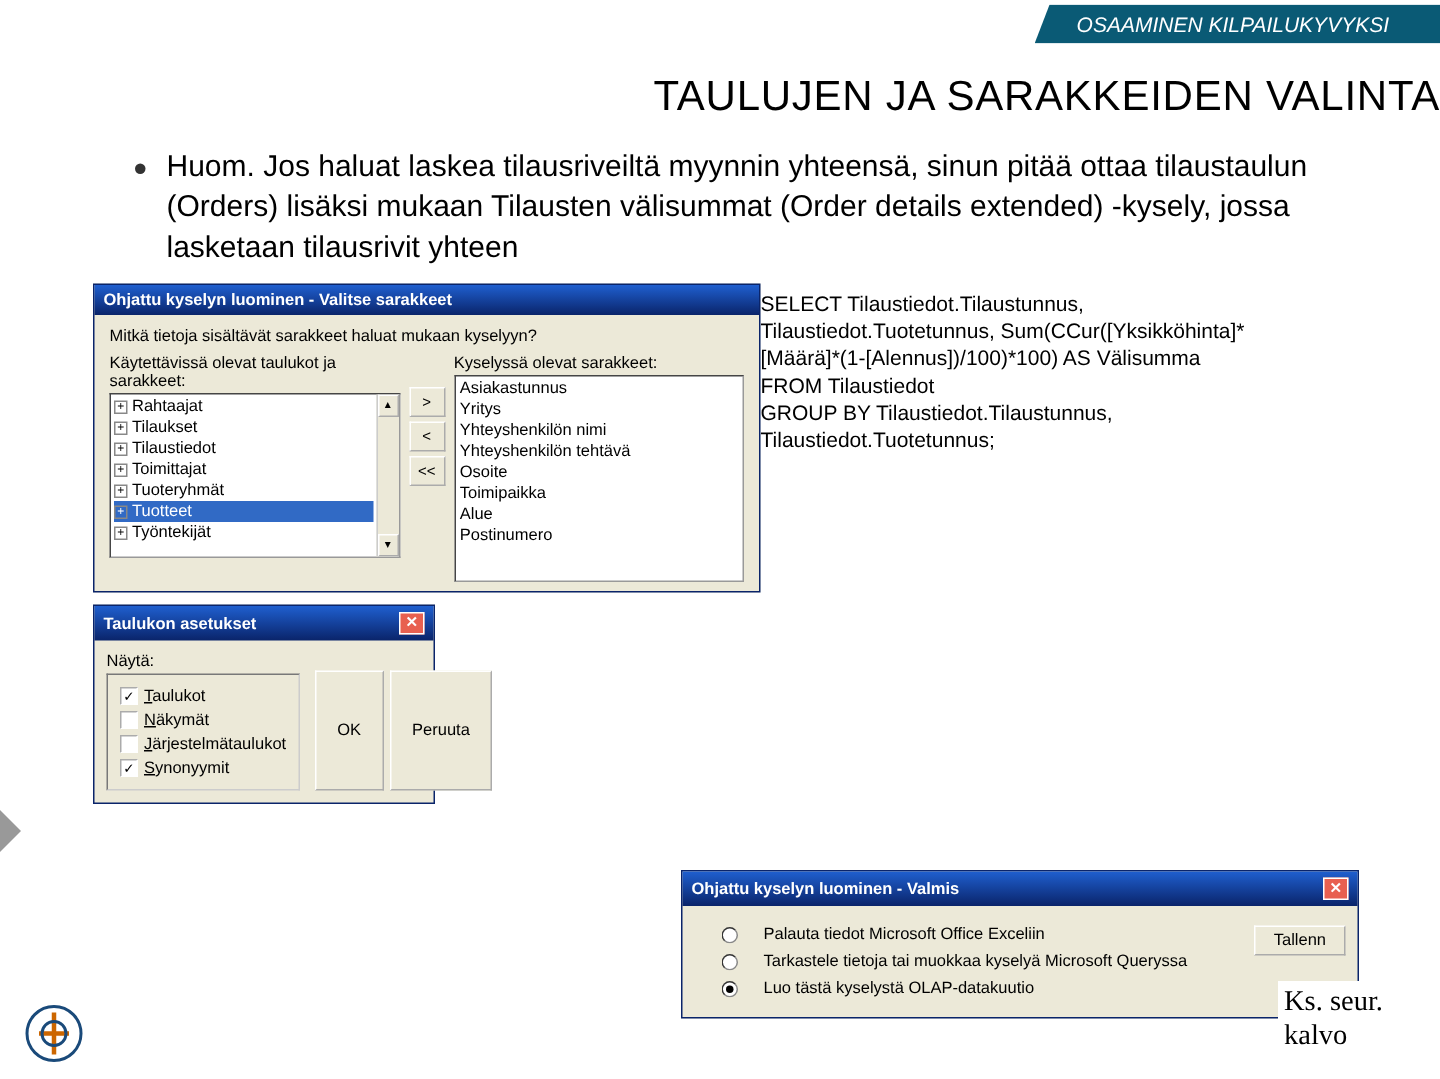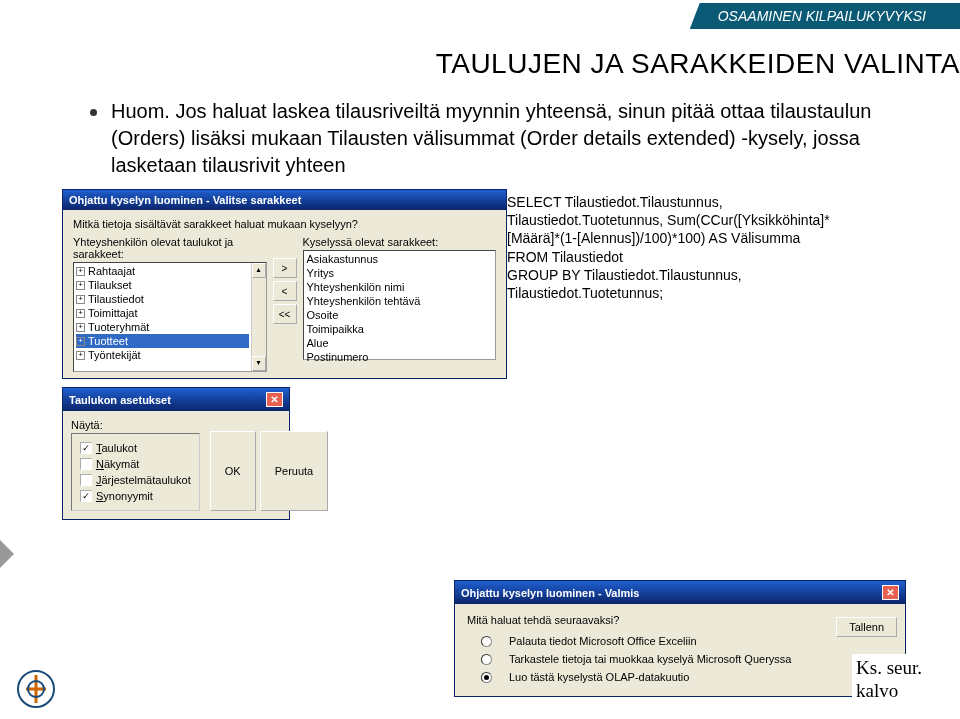--- a/index.html
+++ b/index.html
@@ -23,21 +23,21 @@
   .wiz1-lbl { font-size: 11px; margin-bottom: 2px; }
   .tree { background: #fff; border: 1px inset #999; height: 110px; overflow: hidden; display: flex; }
   .tree-items { flex: 1; padding: 1px 2px; font-size: 11px; }
   .tree-item { display: flex; align-items: center; gap: 3px; padding: 1px 0; }
   .tree-exp { width: 9px; height: 9px; border: 1px solid #888; display: inline-flex; align-items: center; justify-content: center; font-size: 8px; line-height: 1; }
   .tree-item.sel { background: #316ac5; color: #fff; }
   .scroll { width: 15px; background: #ece9d8; border-left: 1px solid #ccc; display: flex; flex-direction: column; justify-content: space-between; }
   .sbtn { width: 100%; height: 15px; border: 1px outset #fff; font-size: 8px; text-align: center; line-height: 12px; }
   .move-btns { display: flex; flex-direction: column; gap: 3px; padding-top: 22px; }
   .mbtn { width: 24px; height: 20px; border: 1px outset #fff; background: #ece9d8; font-size: 10px; }
-  .list { background: #fff; border: 1px inset #999; height: 110px; padding: 1px 3px; font-size: 11px; }
+  .list { background: #fff; border: 1px inset #999; height: 138px; padding: 1px 3px; font-size: 11px; }
   .list div { padding: 1px 0; }
   
   .dlg2 { width: 228px; margin-top: 8px; }
   .dlg2-body { display: flex; gap: 10px; padding: 8px; }
   .dlg2-left { flex: 1; }
   .dlg2-chkgroup { border: 1px inset #ccc; padding: 6px 8px; }
   .chk-row { display: flex; align-items: center; gap: 4px; padding: 2px 0; font-size: 11px; }
   .chk { width: 12px; height: 12px; border: 1px inset #fff; background: #fff; display: inline-flex; align-items: center; justify-content: center; font-size: 9px; }
   .dlg2-btns { display: flex; flex-direction: row; gap: 4px; margin-top: 12px; }
   .winbtn { border: 1px outset #fff; background: #ece9d8; padding: 3px 14px; font-size: 11px; }
@@ -75,21 +75,21 @@
   <div style="display:flex;flex-direction:column;">
 
     <div class="dlg wiz1">
       <div class="dlg-title">
         <span>Ohjattu kyselyn luominen - Valitse sarakkeet</span>
       </div>
       <div class="wiz1-body">
         <div class="wiz1-desc">Mitkä tietoja sisältävät sarakkeet haluat mukaan kyselyyn?</div>
         <div class="wiz1-cols">
           <div class="wiz1-left">
-            <div class="wiz1-lbl">Yhteyshenkilön olevat taulukot ja sarakkeet:</div>
+            <div class="wiz1-lbl">Käytettävissä olevat taulukot ja sarakkeet:</div>
             <div class="tree">
               <div class="tree-items" id="tree-left">
                   <div class="tree-item">
                     <span class="tree-exp">+</span>
                     <span>Rahtaajat</span>
                   </div>
                   <div class="tree-item">
                     <span class="tree-exp">+</span>
                     <span>Tilaukset</span>
                   </div>
@@ -179,21 +179,20 @@
 
   <div class="sql-box" id="sqlbox">SELECT Tilaustiedot.Tilaustunnus, Tilaustiedot.Tuotetunnus, Sum(CCur([Yksikköhinta]*[Määrä]*(1-[Alennus])/100)*100) AS Välisumma<br>FROM Tilaustiedot<br>GROUP BY Tilaustiedot.Tilaustunnus, Tilaustiedot.Tuotetunnus;</div>
 </div>
 
 <div class="dlg wiz2">
   <div class="dlg-title">
     <span>Ohjattu kyselyn luominen - Valmis</span>
     <span class="dlg-close">✕</span>
   </div>
   <div class="wiz2-body">
-    <div style="margin-bottom:6px;">Mitä haluat tehdä seuraavaksi?</div>
     <div id="radios" style="padding-left:14px;">
         <div class="radio-row">
           <span class="radio"></span>
           <span>Palauta tiedot Microsoft Office Exceliin</span>
         </div>
         <div class="radio-row">
           <span class="radio"></span>
           <span>Tarkastele tietoja tai muokkaa kyselyä Microsoft Queryssa</span>
         </div>
         <div class="radio-row">

